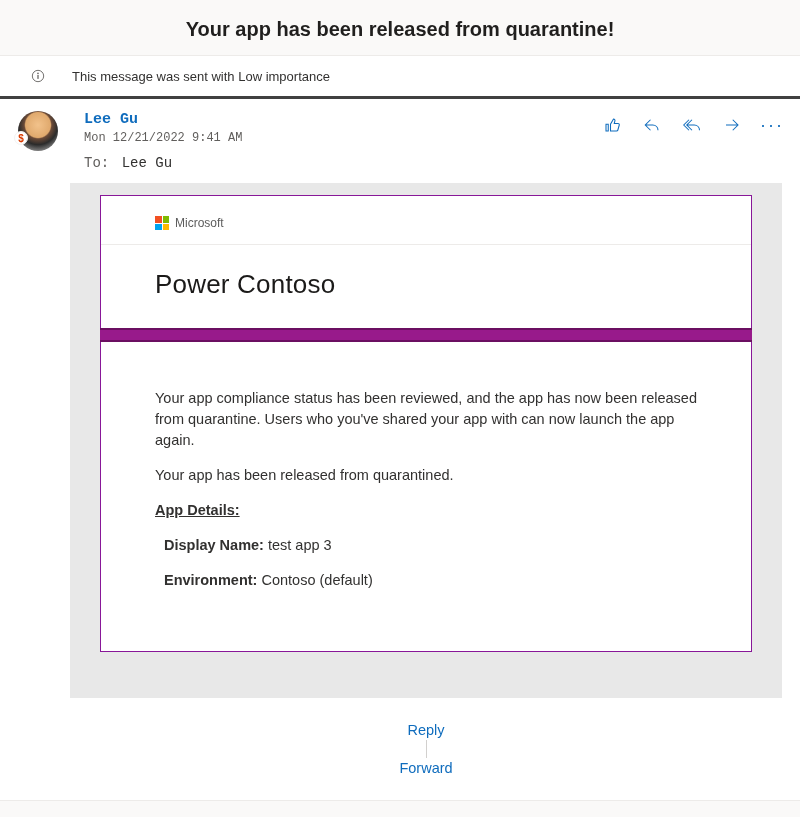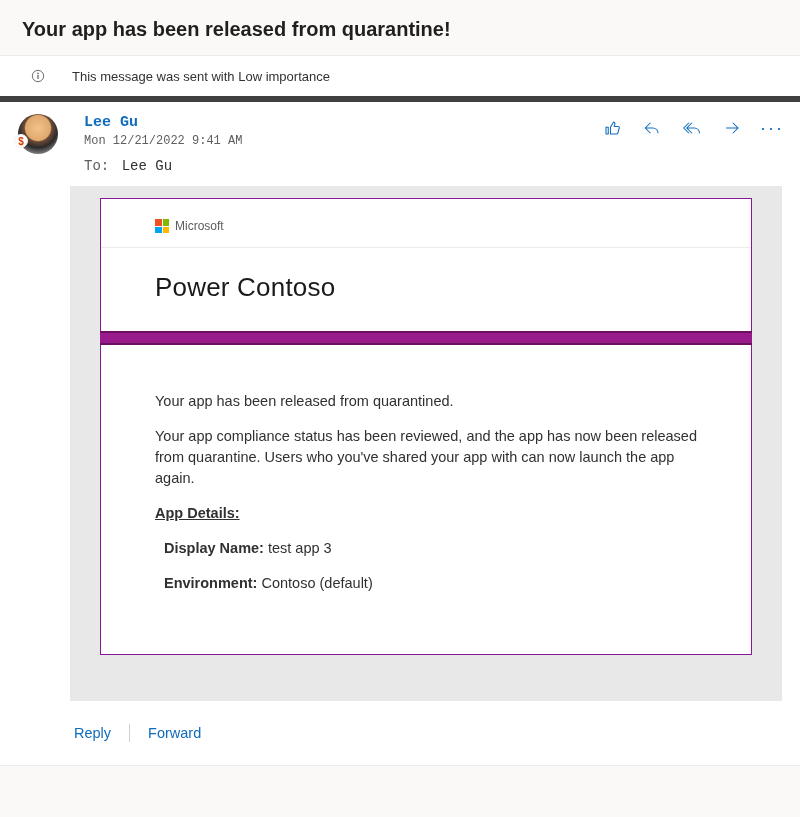--- a/index.html
+++ b/index.html
@@ -8,24 +8,25 @@
     font-family: "Segoe UI", -apple-system, sans-serif;
     background: #faf9f8;
     color: #323130;
     font-size: 14px;
   }
   .subject {
     padding: 18px 22px 14px 22px;
     font-size: 20px;
     font-weight: 700;
     color: #201f1e;
+    text-align: center;
   }
   .importance-bar {
     border-top: 1px solid #edebe9;
-    border-bottom: 6px solid #404040;
+    border-bottom: 3px solid #404040;
     background: #ffffff;
     display: flex;
     align-items: center;
     padding: 12px 22px 12px 30px;
     font-size: 13px;
     color: #323130;
   }
   .info-icon-wrap {
     width: 16px; height: 16px;
     margin-right: 26px;
@@ -146,20 +147,21 @@
     text-decoration: underline;
   }
   .detail-line { margin-top: 14px; margin-left: 9px; }
   .detail-label { font-weight: 700; }
 
   .footer-actions {
     margin: 22px 0 0 52px;
     display: flex;
     align-items: center;
     font-size: 14.5px;
+    flex-direction: column;
   }
   .footer-link {
     color: #0f6cbd;
     cursor: pointer;
     padding: 2px 4px;
   }
   .footer-sep {
     width: 1px; height: 18px; background: #d2d0ce;
     margin: 0 14px;
   }
@@ -233,22 +235,22 @@
               <div></div>
           </span>
           <span class="ms-text">Microsoft</span>
         </div>
 
         <div class="pp-title">Power Contoso</div>
 
         <div class="pp-band"></div>
 
         <div class="pp-content">
+          <p>Your app compliance status has been reviewed, and the app has now been released from quarantine. Users who you've shared your app with can now launch the app again.</p>
           <p>Your app has been released from quarantined.</p>
-          <p>Your app compliance status has been reviewed, and the app has now been released from quarantine. Users who you've shared your app with can now launch the app again.</p>
           <div class="app-details-hdr">App Details:</div>
 
           <div class="detail-line">
             <span class="detail-label">Display Name:</span>
             <span>test app 3</span>
           </div>
 
           <div class="detail-line">
             <span class="detail-label">Environment:</span>
             <span>Contoso (default)</span>

